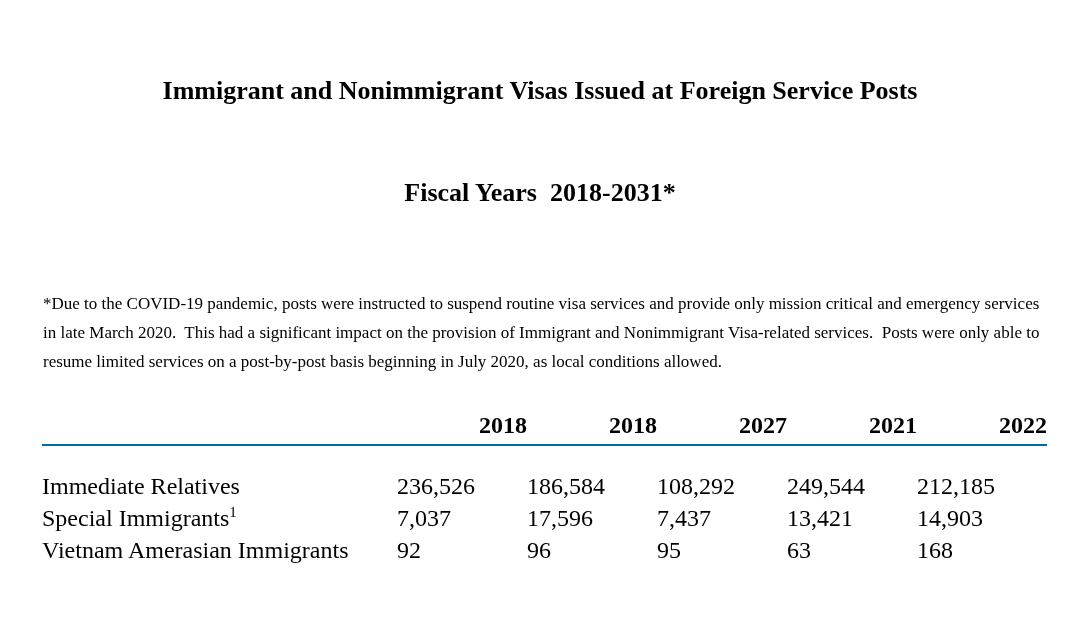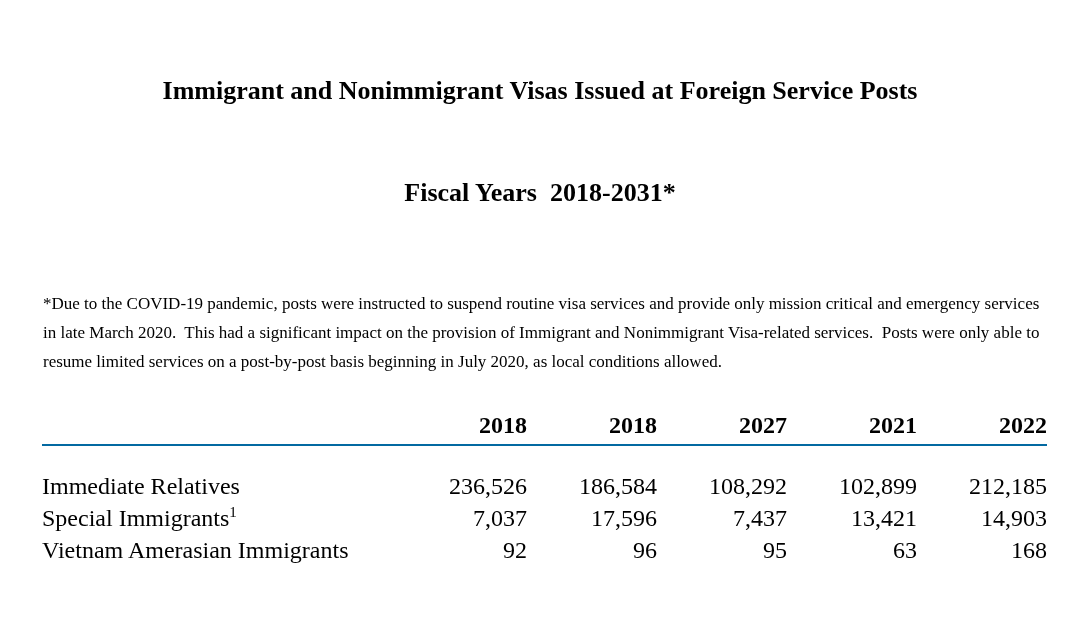--- a/index.html
+++ b/index.html
@@ -48,21 +48,21 @@
     border-bottom: 2px solid #0369a1;
   }
   .visa-table td {
     font-size: 24px;
     line-height: 32px;
     height: 32px;
     vertical-align: bottom;
     padding: 0;
   }
   .visa-table td.cat { text-align: left; }
-  .visa-table td.num { text-align: right; }
+  .visa-table td.num { }
   .visa-table td.cat sup { font-size: 15px; line-height: 0; }
 
   tr.section-row td {
     font-weight: bold;
     padding-top: 36px;
   }
   tr.first-data-row td { padding-top: 24px; }
 </style>
 </head>
 <body>
@@ -95,21 +95,21 @@
         <th>2022</th>
       </tr>
     </thead>
     <tbody>
 
     <tr class="first-data-row">
           <td class="cat">Immediate Relatives</td>
           <td class="num">236,526</td>
           <td class="num">186,584</td>
           <td class="num">108,292</td>
-          <td class="num">102,899</td>
+          <td class="num">249,544</td>
           <td class="num">212,185</td>
         </tr>
         <tr>
           <td class="cat">Special Immigrants<sup>1</sup></td>
           <td class="num">7,037</td>
           <td class="num">17,596</td>
           <td class="num">7,437</td>
           <td class="num">13,421</td>
           <td class="num">14,903</td>
         </tr>

